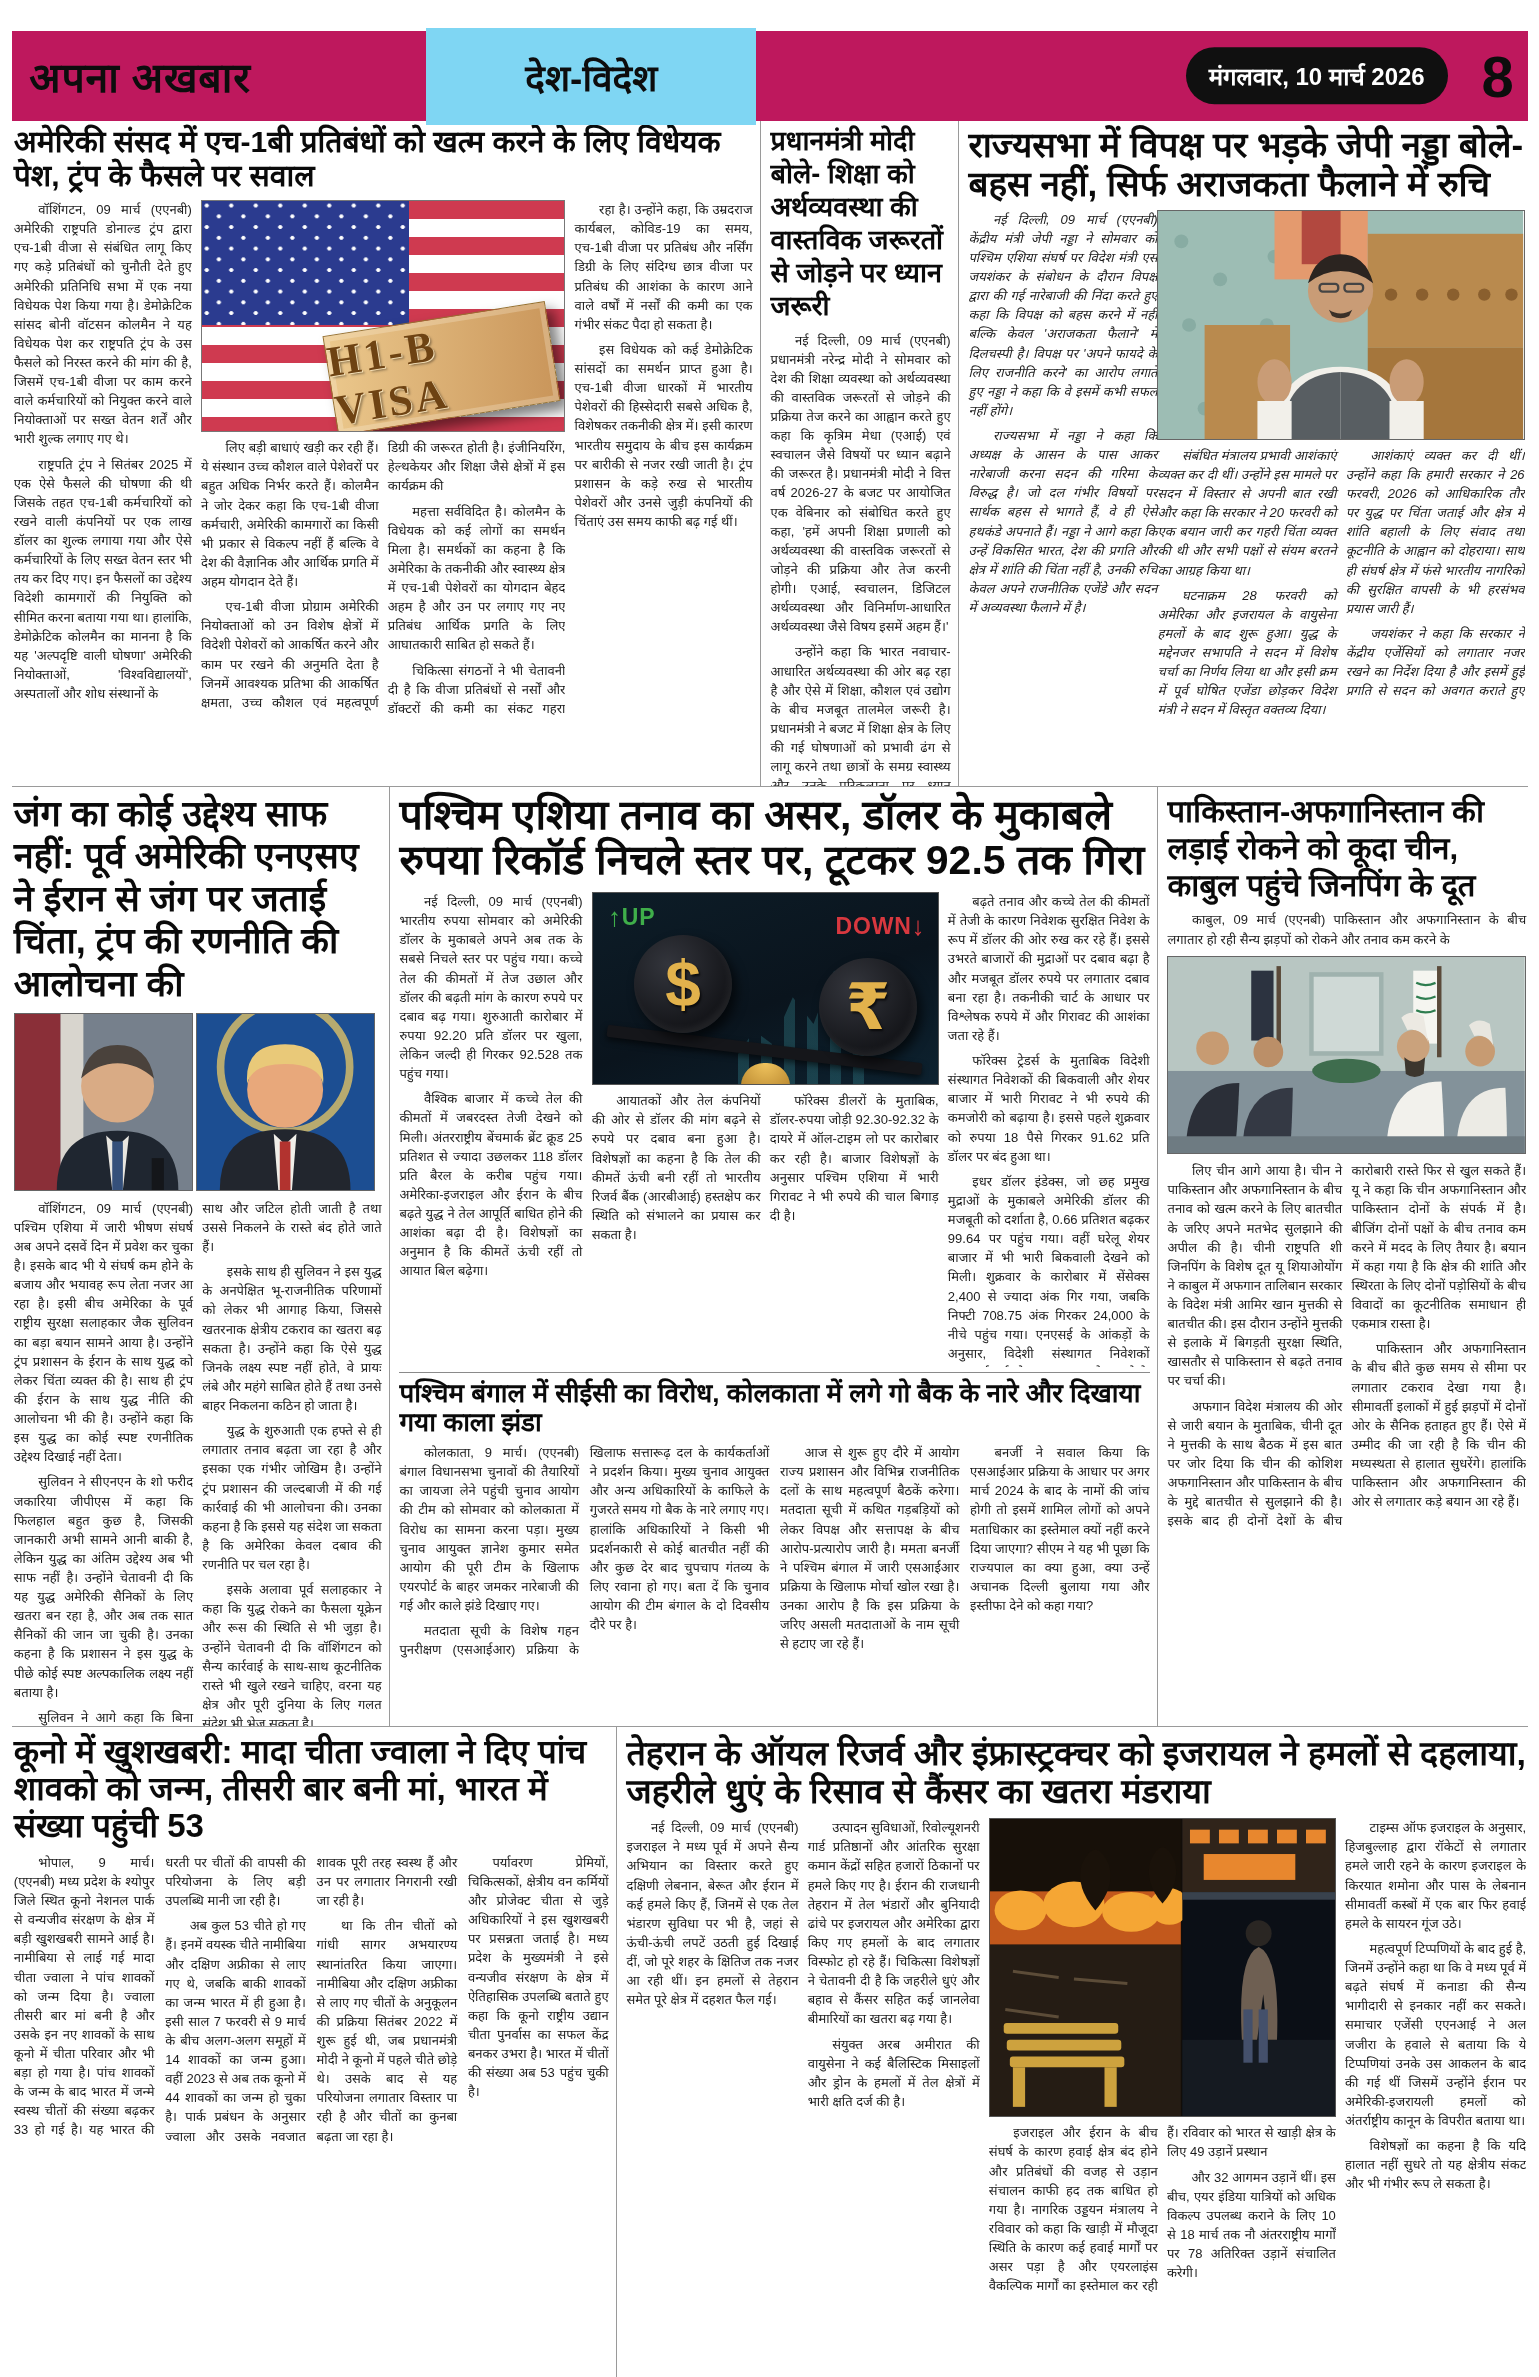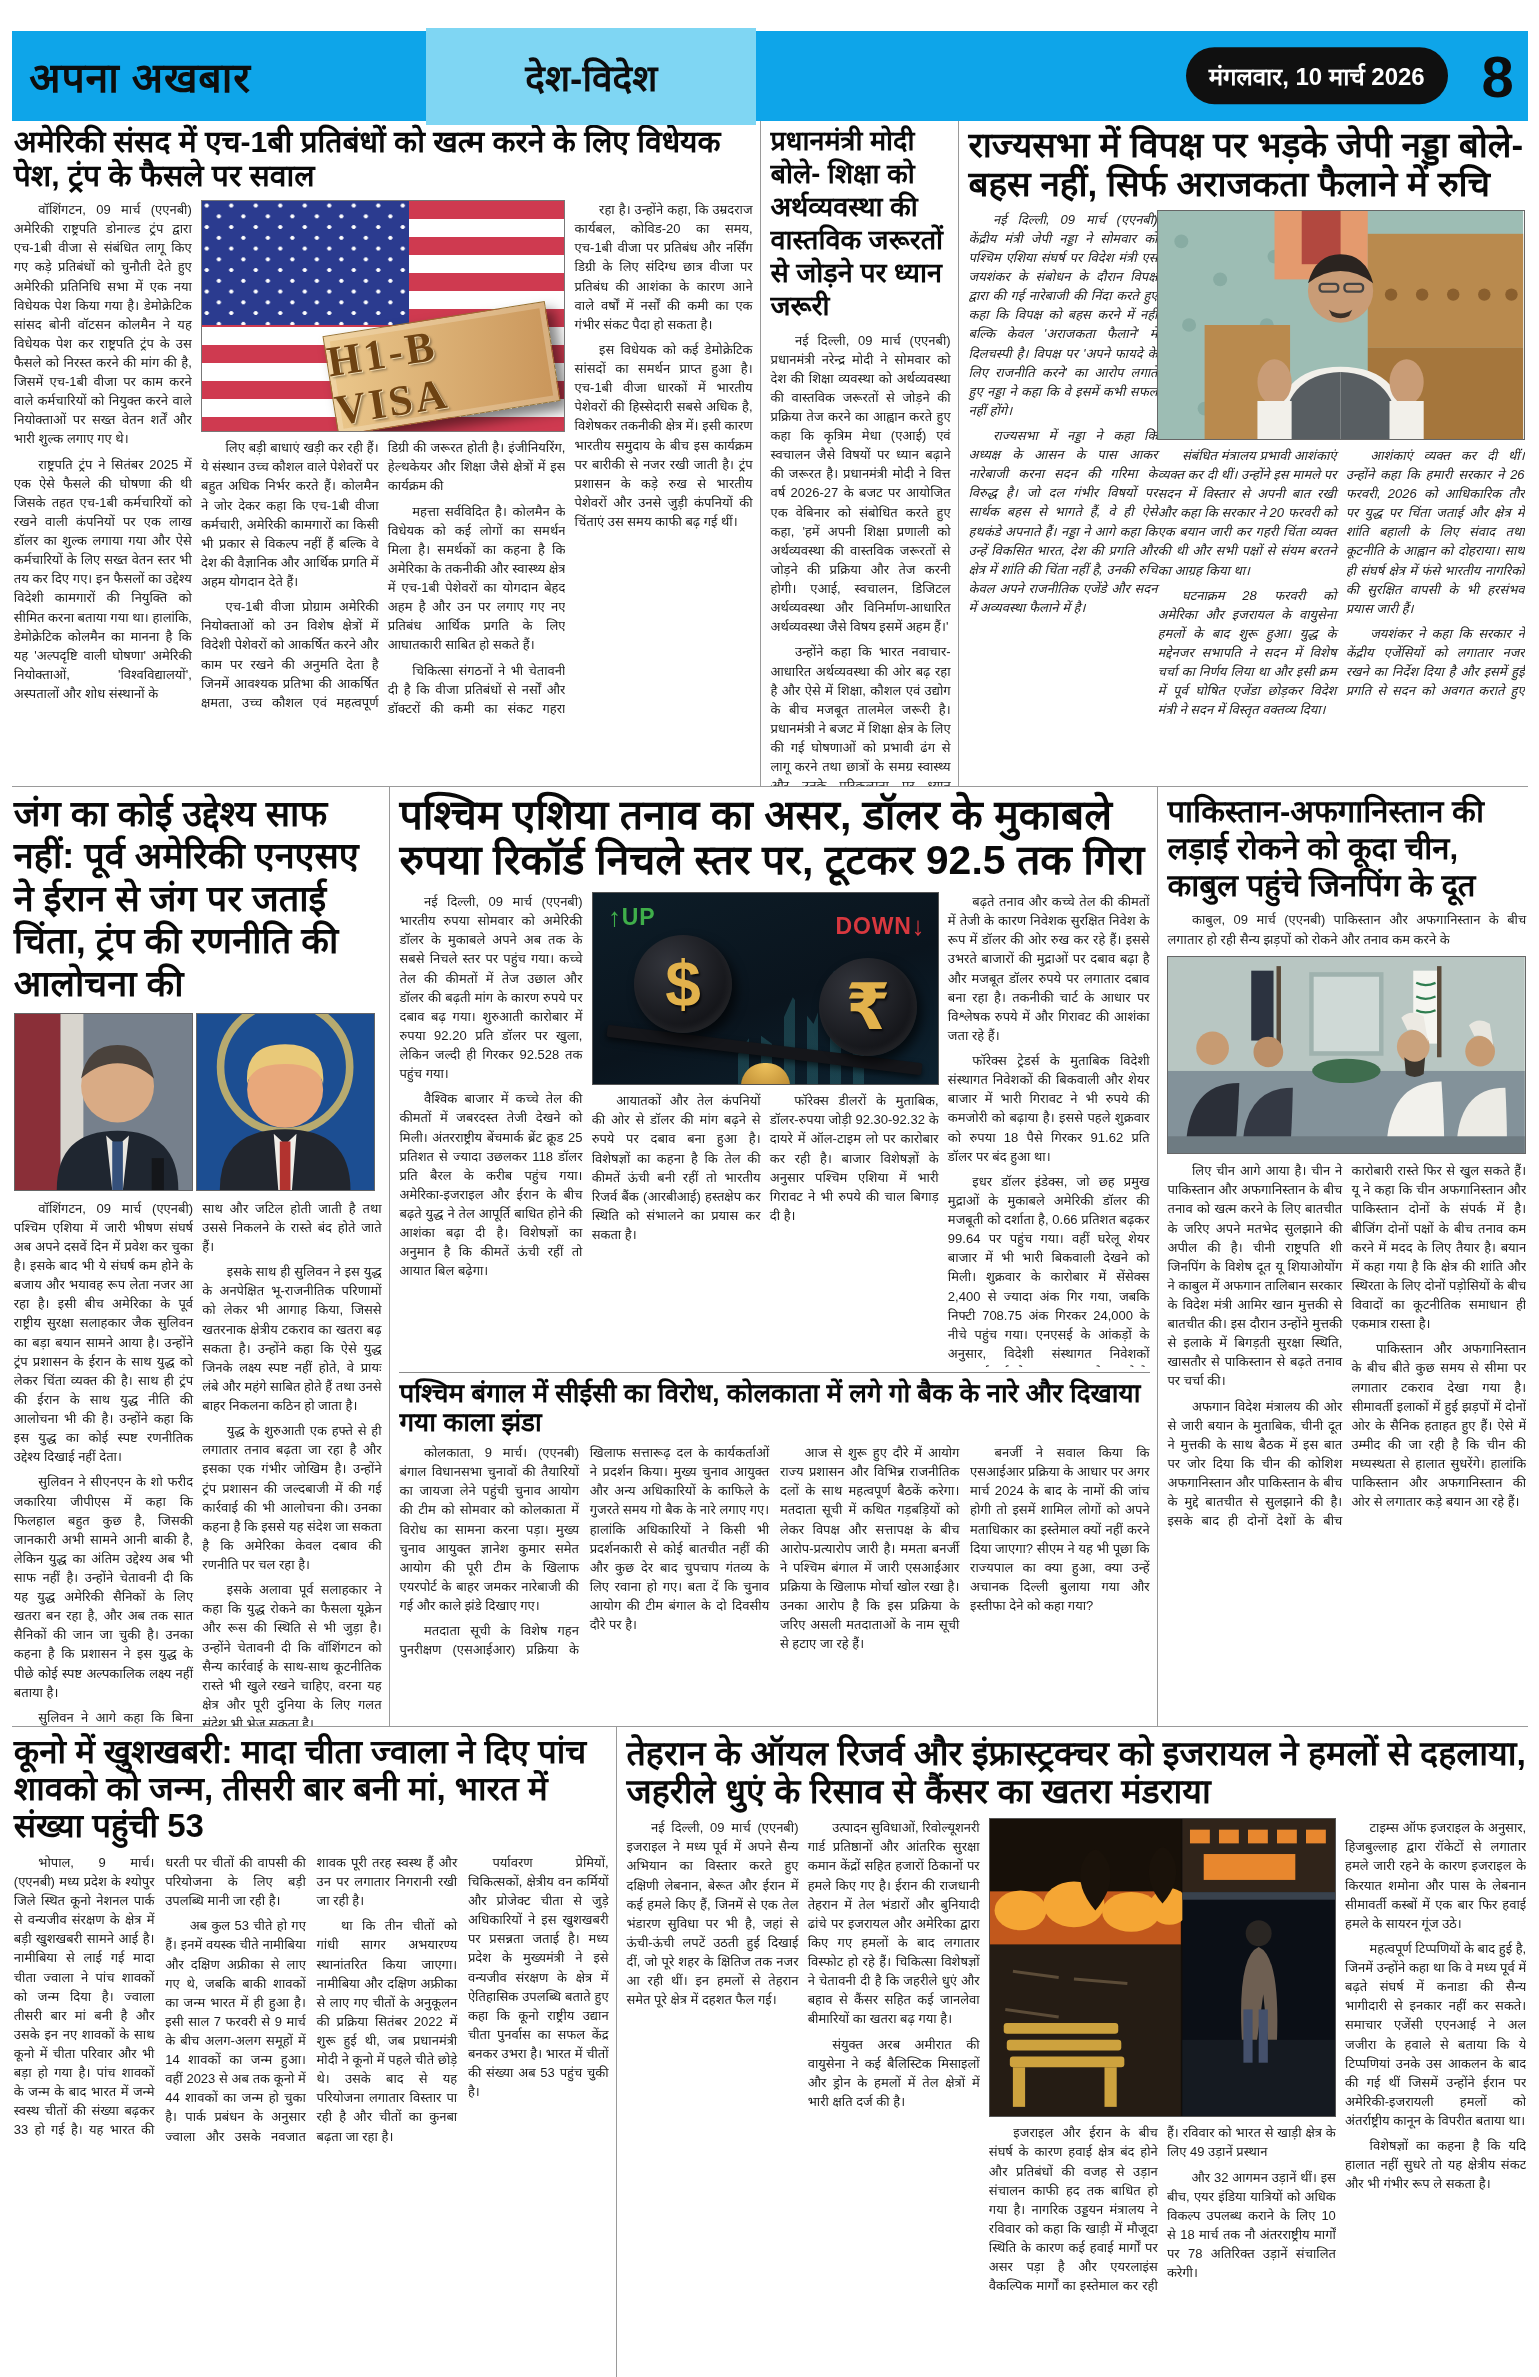--- a/index.html
+++ b/index.html
@@ -1,21 +1,21 @@
 <!DOCTYPE html>
 <html style="font-size:12.3px"><head>
 <meta charset="utf-8">
 <style>
   * { box-sizing: border-box; margin: 0; padding: 0; }
   html,body { background:#e9e9e9; }
   body { font-family:"Liberation Sans","DejaVu Sans",sans-serif; color:#111; }
   .page { width:1540px; height:2377px; background:#fff; margin:0 auto; padding:10.7px 12.3px; overflow:hidden; position:relative; }
 
   
-  .masthead { position:relative; height:90px; background:#0ea5e9; margin-top:20px; }
+  .masthead { position:relative; height:90px; background:#be185d; margin-top:20px; }
   .paper-name { position:absolute; left:17px; top:50%; transform:translateY(-50%); font-size:41px; font-weight:800; letter-spacing:0.8px; color:#0d0d0d; }
   .section-box { position:absolute; left:414px; top:-3.1px; width:330px; height:97px; background:#7fd6f3; display:flex; align-items:center; justify-content:center; font-size:37px; font-weight:800; color:#0d0d0d; }
   .date-pill { position:absolute; right:80px; top:50%; transform:translateY(-50%); background:#101010; color:#fff; border-radius:31px; padding:12.3px 23px; font-size:24px; font-weight:700; }
   .page-num { position:absolute; right:14px; top:50%; transform:translateY(-50%); font-size:58px; font-weight:800; color:#0d0d0d; }
 
   
   h1,h2,h3 { color:#0a0a0a; font-weight:800; line-height:1.12; }
   .body-text p { font-size:13px; line-height:1.47; text-align:justify; text-indent:24.5px; margin-bottom:6.1px; color:#1c1c1c; }
   .vline { border-left:0.8px solid #9a9a9a; }
   section { overflow:hidden; }
@@ -124,21 +124,21 @@
             </div>
           </div>
           <div class="h1b-mid-cols">
             <p>लिए बड़ी बाधाएं खड़ी कर रही हैं। ये संस्थान उच्च कौशल वाले पेशेवरों पर बहुत अधिक निर्भर करते हैं। कोलमैन ने जोर देकर कहा कि एच-1बी वीजा कर्मचारी, अमेरिकी कामगारों का किसी भी प्रकार से विकल्प नहीं हैं बल्कि वे देश की वैज्ञानिक और आर्थिक प्रगति में अहम योगदान देते हैं।</p>
             <p>एच-1बी वीजा प्रोग्राम अमेरिकी नियोक्ताओं को उन विशेष क्षेत्रों में विदेशी पेशेवरों को आकर्षित करने और काम पर रखने की अनुमति देता है जिनमें आवश्यक प्रतिभा की आकर्षित क्षमता, उच्च कौशल एवं महत्वपूर्ण डिग्री की जरूरत होती है। इंजीनियरिंग, हेल्थकेयर और शिक्षा जैसे क्षेत्रों में इस कार्यक्रम की</p>
             <p>महत्ता सर्वविदित है। कोलमैन के विधेयक को कई लोगों का समर्थन मिला है। समर्थकों का कहना है कि अमेरिका के तकनीकी और स्वास्थ्य क्षेत्र में एच-1बी पेशेवरों का योगदान बेहद अहम है और उन पर लगाए गए नए प्रतिबंध आर्थिक प्रगति के लिए आघातकारी साबित हो सकते हैं।</p>
             <p>चिकित्सा संगठनों ने भी चेतावनी दी है कि वीजा प्रतिबंधों से नर्सों और डॉक्टरों की कमी का संकट गहरा सकता है। हेल्थकेयर सेक्टर पहले से ही कर्मियों की भारी कमी से जूझ</p>
           </div>
         </div>
         <div>
-          <p>रहा है। उन्होंने कहा, कि उम्रदराज कार्यबल, कोविड-20 का समय, एच-1बी वीजा पर प्रतिबंध और नर्सिंग डिग्री के लिए संदिग्ध छात्र वीजा पर प्रतिबंध की आशंका के कारण आने वाले वर्षों में नर्सों की कमी का एक गंभीर संकट पैदा हो सकता है।</p>
+          <p>रहा है। उन्होंने कहा, कि उम्रदराज कार्यबल, कोविड-19 का समय, एच-1बी वीजा पर प्रतिबंध और नर्सिंग डिग्री के लिए संदिग्ध छात्र वीजा पर प्रतिबंध की आशंका के कारण आने वाले वर्षों में नर्सों की कमी का एक गंभीर संकट पैदा हो सकता है।</p>
           <p>इस विधेयक को कई डेमोक्रेटिक सांसदों का समर्थन प्राप्त हुआ है। एच-1बी वीजा धारकों में भारतीय पेशेवरों की हिस्सेदारी सबसे अधिक है, विशेषकर तकनीकी क्षेत्र में। इसी कारण भारतीय समुदाय के बीच इस कार्यक्रम पर बारीकी से नजर रखी जाती है। ट्रंप प्रशासन के कड़े रुख से भारतीय पेशेवरों और उनसे जुड़ी कंपनियों की चिंताएं उस समय काफी बढ़ गई थीं।</p>
         </div>
       </div>
     </article>
 
     <article class="art-modi vline body-text">
       <h2>प्रधानमंत्री मोदी बोले- शिक्षा को अर्थव्यवस्था की वास्तविक जरूरतों से जोड़ने पर ध्यान जरूरी</h2>
       <p>नई दिल्ली, 09 मार्च (एएनबी) प्रधानमंत्री नरेन्द्र मोदी ने सोमवार को देश की शिक्षा व्यवस्था को अर्थव्यवस्था की वास्तविक जरूरतों से जोड़ने की प्रक्रिया तेज करने का आह्वान करते हुए कहा कि कृत्रिम मेधा (एआई) एवं स्वचालन जैसे विषयों पर ध्यान बढ़ाने की जरूरत है। प्रधानमंत्री मोदी ने वित्त वर्ष 2026-27 के बजट पर आयोजित एक वेबिनार को संबोधित करते हुए कहा, 'हमें अपनी शिक्षा प्रणाली को अर्थव्यवस्था की वास्तविक जरूरतों से जोड़ने की प्रक्रिया और तेज करनी होगी। एआई, स्वचालन, डिजिटल अर्थव्यवस्था और विनिर्माण-आधारित अर्थव्यवस्था जैसे विषय इसमें अहम हैं।'</p>
       <p>उन्होंने कहा कि भारत नवाचार-आधारित अर्थव्यवस्था की ओर बढ़ रहा है और ऐसे में शिक्षा, कौशल एवं उद्योग के बीच मजबूत तालमेल जरूरी है। प्रधानमंत्री ने बजट में शिक्षा क्षेत्र के लिए की गई घोषणाओं को प्रभावी ढंग से लागू करने तथा छात्रों के समग्र स्वास्थ्य और उनके परिकल्पना पर ध्यान आकर्षित करते हुए संबंधित मंत्रालयों से समयबद्ध क्रियान्वयन पर जोर दिया। इस दौरान उद्योग जगत और शिक्षाविदों के सुझावों पर भी विस्तार से चर्चा की गई।</p>
     </article>

